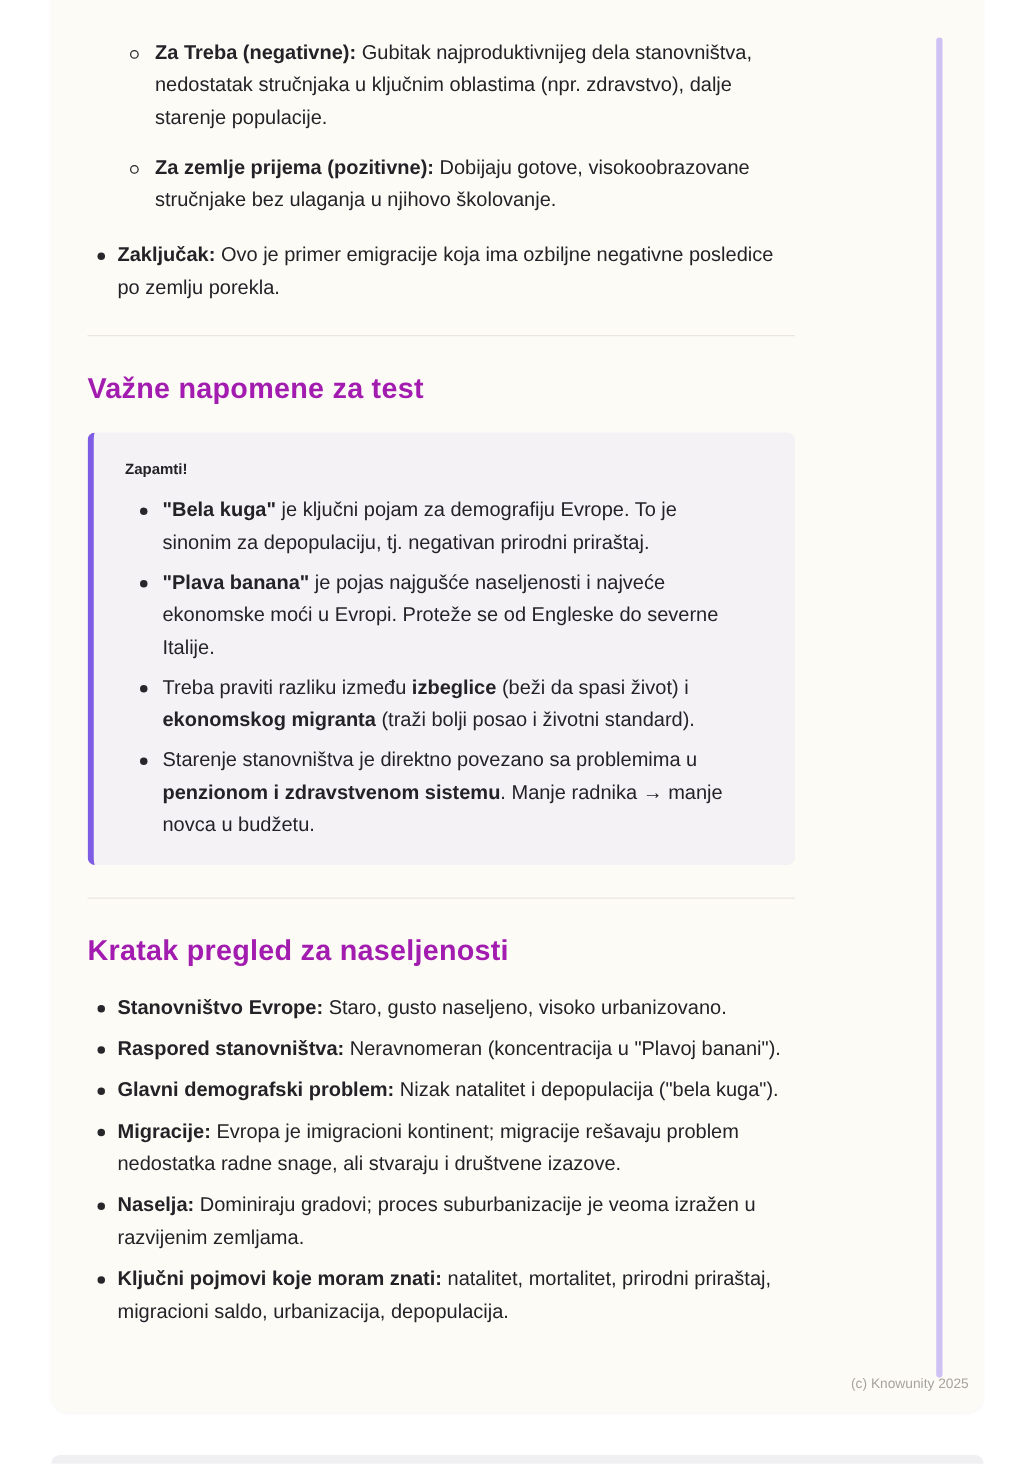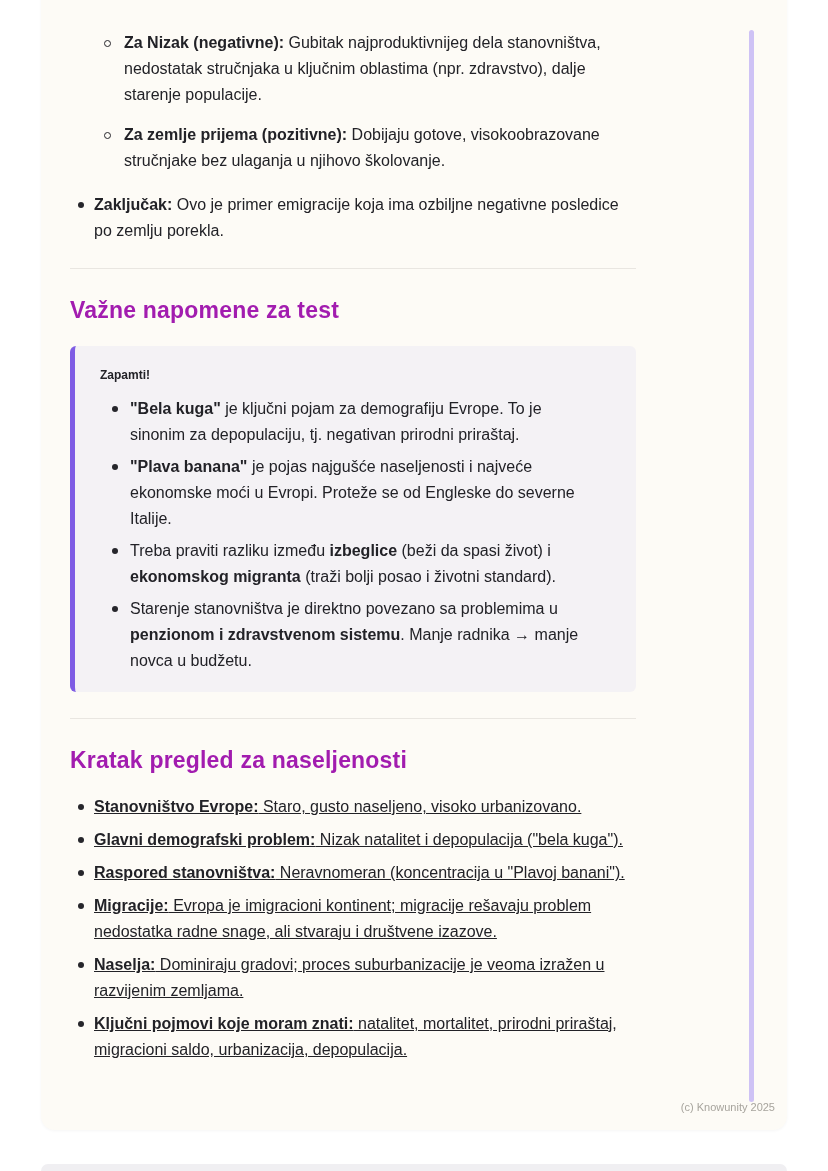--- a/index.html
+++ b/index.html
@@ -66,21 +66,21 @@
     border-left: 5px solid #7e5ce4;
     border-radius: 6px;
     padding: 16px 36px 18px 25px;
     box-sizing: border-box;
   }
   .callout-title { margin: 0 0 8px; font-weight: 700; font-size: 12px; }
   .callout .li { margin-left: 12px; margin-bottom: 6px; }
   .callout .li:last-child { margin-bottom: 0; }
   .callout .bullet { margin-right: 12px; }
 
-  .review-list { margin-top: 20px; text-decoration: underline; }
+  .review-list { margin-top: 20px; }
   .review-list .li { margin-left: 8px; margin-bottom: 7px; }
   .review-list .bullet { margin-right: 10px; }
 
   .footer {
     position: absolute;
     left: 0; top: 1100px;
     width: 775px;
     text-align: right;
     font-size: 11px;
     line-height: 14px;
@@ -106,21 +106,21 @@
 </head>
 <body>
 
 <div class="page-card"></div>
 
 <div class="content">
 
   <ul class="intro-list">
     <li class="li sub-li">
       <span class="bullet hollow"></span>
-      <p class="li-text"><strong>Za Nizak (negativne):</strong><span> Gubitak najproduktivnijeg dela stanovništva, nedostatak stručnjaka u ključnim oblastima (npr. zdravstvo), dalje starenje populacije.</span></p>
+      <p class="li-text"><strong>Za Treba (negativne):</strong><span> Gubitak najproduktivnijeg dela stanovništva, nedostatak stručnjaka u ključnim oblastima (npr. zdravstvo), dalje starenje populacije.</span></p>
     </li>
     <li class="li sub-li">
       <span class="bullet hollow"></span>
       <p class="li-text"><strong>Za zemlje prijema (pozitivne):</strong><span> Dobijaju gotove, visokoobrazovane stručnjake bez ulaganja u njihovo školovanje.</span></p>
     </li>
     <li class="li top-li">
       <span class="bullet solid"></span>
       <p class="li-text"><strong>Zaključak:</strong><span> Ovo je primer emigracije koja ima ozbiljne negativne posledice po zemlju porekla.</span></p>
     </li>
   </ul>
@@ -155,25 +155,25 @@
 
   <h2 class="section-title">Kratak pregled za naseljenosti</h2>
 
   <ul class="review-list">
     <li class="li">
       <span class="bullet solid"></span>
       <p class="li-text"><strong>Stanovništvo Evrope:</strong><span> Staro, gusto naseljeno, visoko urbanizovano.</span></p>
     </li>
     <li class="li">
       <span class="bullet solid"></span>
-      <p class="li-text"><strong>Glavni demografski problem:</strong><span> Nizak natalitet i depopulacija ("bela kuga").</span></p>
+      <p class="li-text"><strong>Raspored stanovništva:</strong><span> Neravnomeran (koncentracija u "Plavoj banani").</span></p>
     </li>
     <li class="li">
       <span class="bullet solid"></span>
-      <p class="li-text"><strong>Raspored stanovništva:</strong><span> Neravnomeran (koncentracija u "Plavoj banani").</span></p>
+      <p class="li-text"><strong>Glavni demografski problem:</strong><span> Nizak natalitet i depopulacija ("bela kuga").</span></p>
     </li>
     <li class="li">
       <span class="bullet solid"></span>
       <p class="li-text"><strong>Migracije:</strong><span> Evropa je imigracioni kontinent; migracije rešavaju problem nedostatka radne snage, ali stvaraju i društvene izazove.</span></p>
     </li>
     <li class="li">
       <span class="bullet solid"></span>
       <p class="li-text"><strong>Naselja:</strong><span> Dominiraju gradovi; proces suburbanizacije je veoma izražen u razvijenim zemljama.</span></p>
     </li>
     <li class="li">

